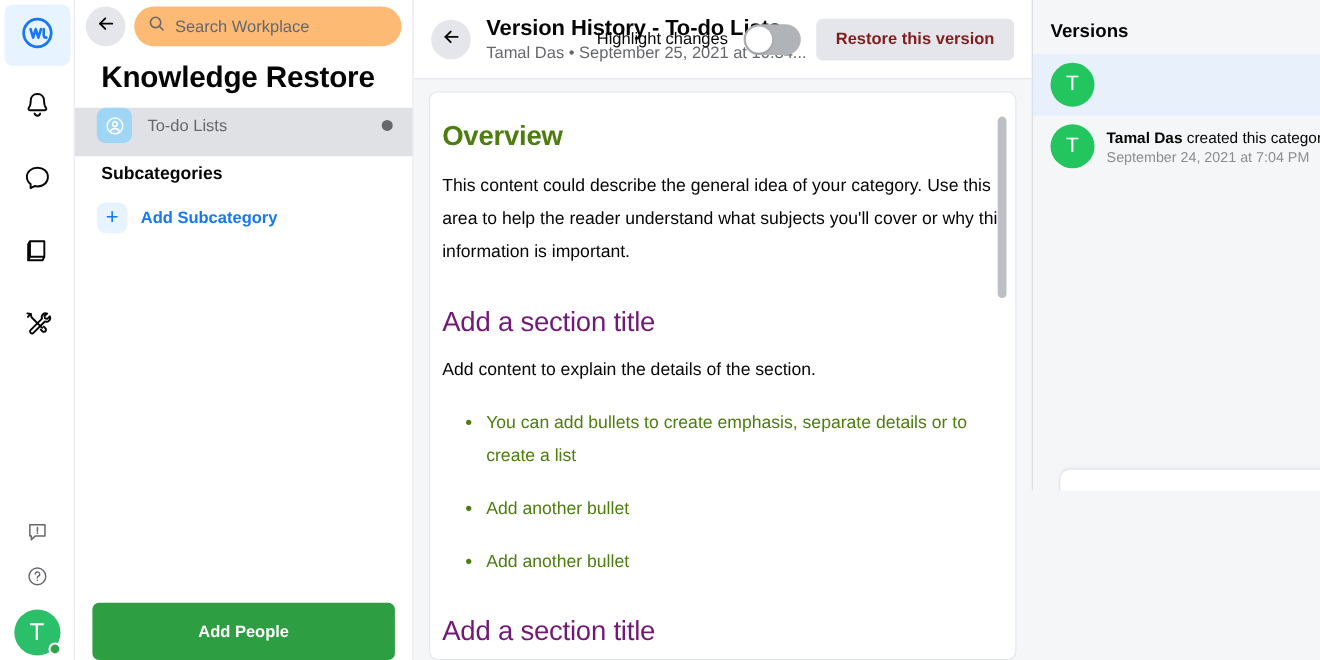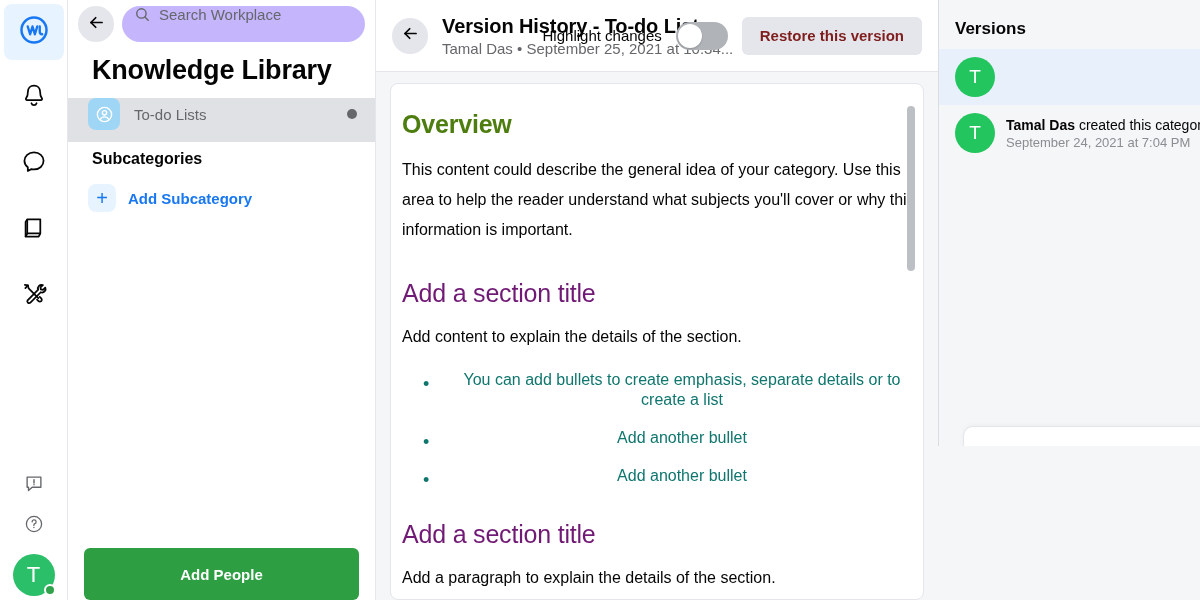--- a/index.html
+++ b/index.html
@@ -68,23 +68,23 @@
     gap: 8px;
   }
   .circle-back {
     width: 36px; height: 36px; border-radius: 50%;
     background: #e4e6eb;
     display: flex; align-items: center; justify-content: center;
     cursor: pointer; flex: 0 0 36px;
   }
   .searchbox {
     flex: 1 1 auto; height: 36px;
-    background: #c4b5fd;
+    background: #fdba74;
     border-radius: 18px;
-    display: flex; align-items: flex-start;
+    display: flex; align-items: center;
     padding: 0 12px; gap: 8px;
     cursor: text;
     overflow: hidden;
   }
   .searchbox .ph {
     color: #65676b; font-size: 15px; white-space: nowrap;
   }
   .lp-title {
     font-size: 27px; font-weight: bold; color: #050505;
     padding: 9px 24px 12px 24px;
@@ -210,22 +210,22 @@
     font-size: 25px; font-weight: normal; color: #701a75;
     margin: 34px 0 14px 0; letter-spacing: -0.2px;
   }
   .doc-p {
     font-size: 16px; color: #050505; line-height: 30px;
     margin: 0; white-space: nowrap;
   }
   .doc-p.wrap { white-space: normal; }
   .doc-ul { margin: 18px 0 0 0; padding: 0 0 0 40px; list-style: none; }
   .doc-ul li {
-    font-size: 16px; color: #0f766e; line-height: 20px;
-    margin-bottom: 18px; position: relative; padding-left: 0; text-align: center;
+    font-size: 16px; color: #4d7c0f; line-height: 30px;
+    margin-bottom: 18px; position: relative; padding-left: 0;
   }
   .doc-ul li::before {
     content: "\2022"; position: absolute; left: -19px; top: 0;
     font-size: 18px; line-height: 28px;
   }
   .scroll-track {
     position: absolute; top: 0; right: 8px; width: 8px; height: 100%;
   }
   .scroll-thumb {
     position: absolute; left: 0; top: 22px;
@@ -372,21 +372,21 @@
         <span class="glyph">
           <svg width="17" height="17" viewBox="0 0 24 24" fill="none" stroke="#65676b" stroke-width="2" stroke-linecap="round">
             <circle cx="10.5" cy="10.5" r="6.6"></circle>
               <path d="M15.4 15.4L20 20"></path>
           </svg>
         </span>
         <span class="ph">Search Workplace</span>
       </div>
     </div>
 
-    <div class="lp-title">Knowledge Library</div>
+    <div class="lp-title">Knowledge Restore</div>
 
     <div class="cat-row">
       <div class="cat-icon">
         <svg width="19" height="19" viewBox="0 0 24 24" fill="none" stroke="#ffffff" stroke-width="1.7">
           <circle cx="12" cy="12" r="9"></circle>
           <circle cx="12" cy="9.9" r="2.7"></circle>
           <path d="M6.6 18.4a6 6 0 0 1 10.8 0" stroke-linecap="round"></path>
         </svg>
       </div>
       <div class="cat-label">To-do Lists</div>

